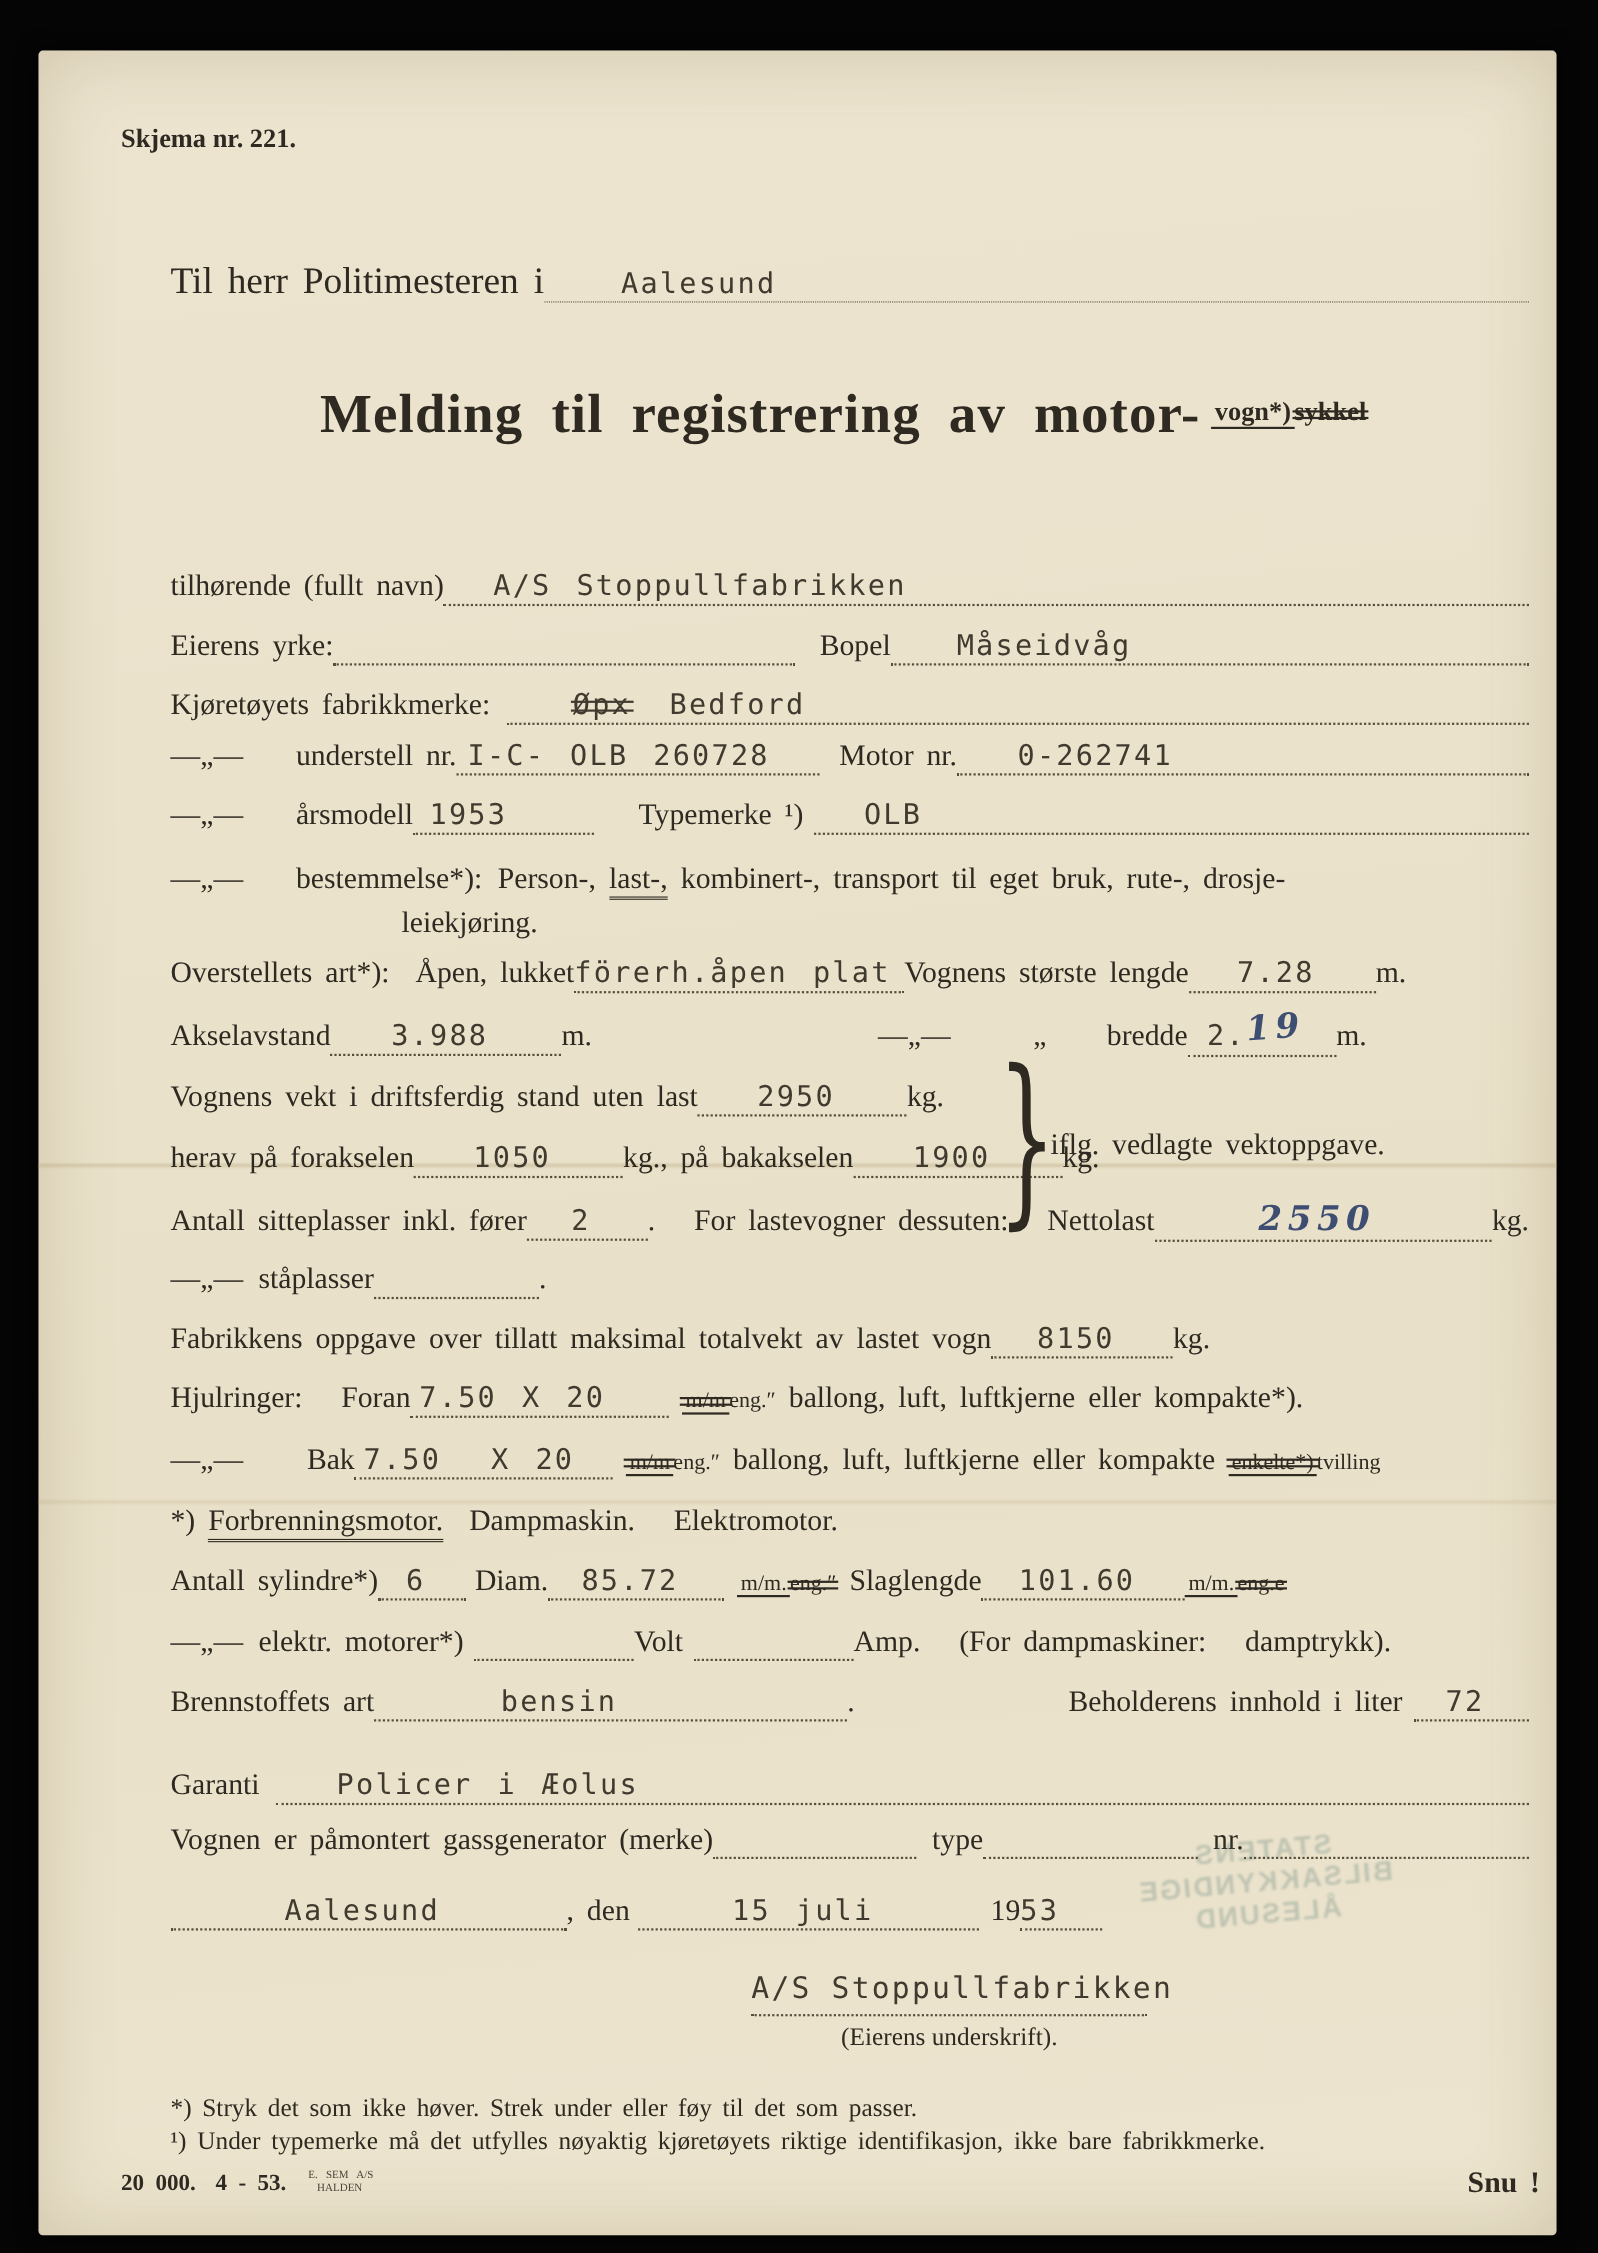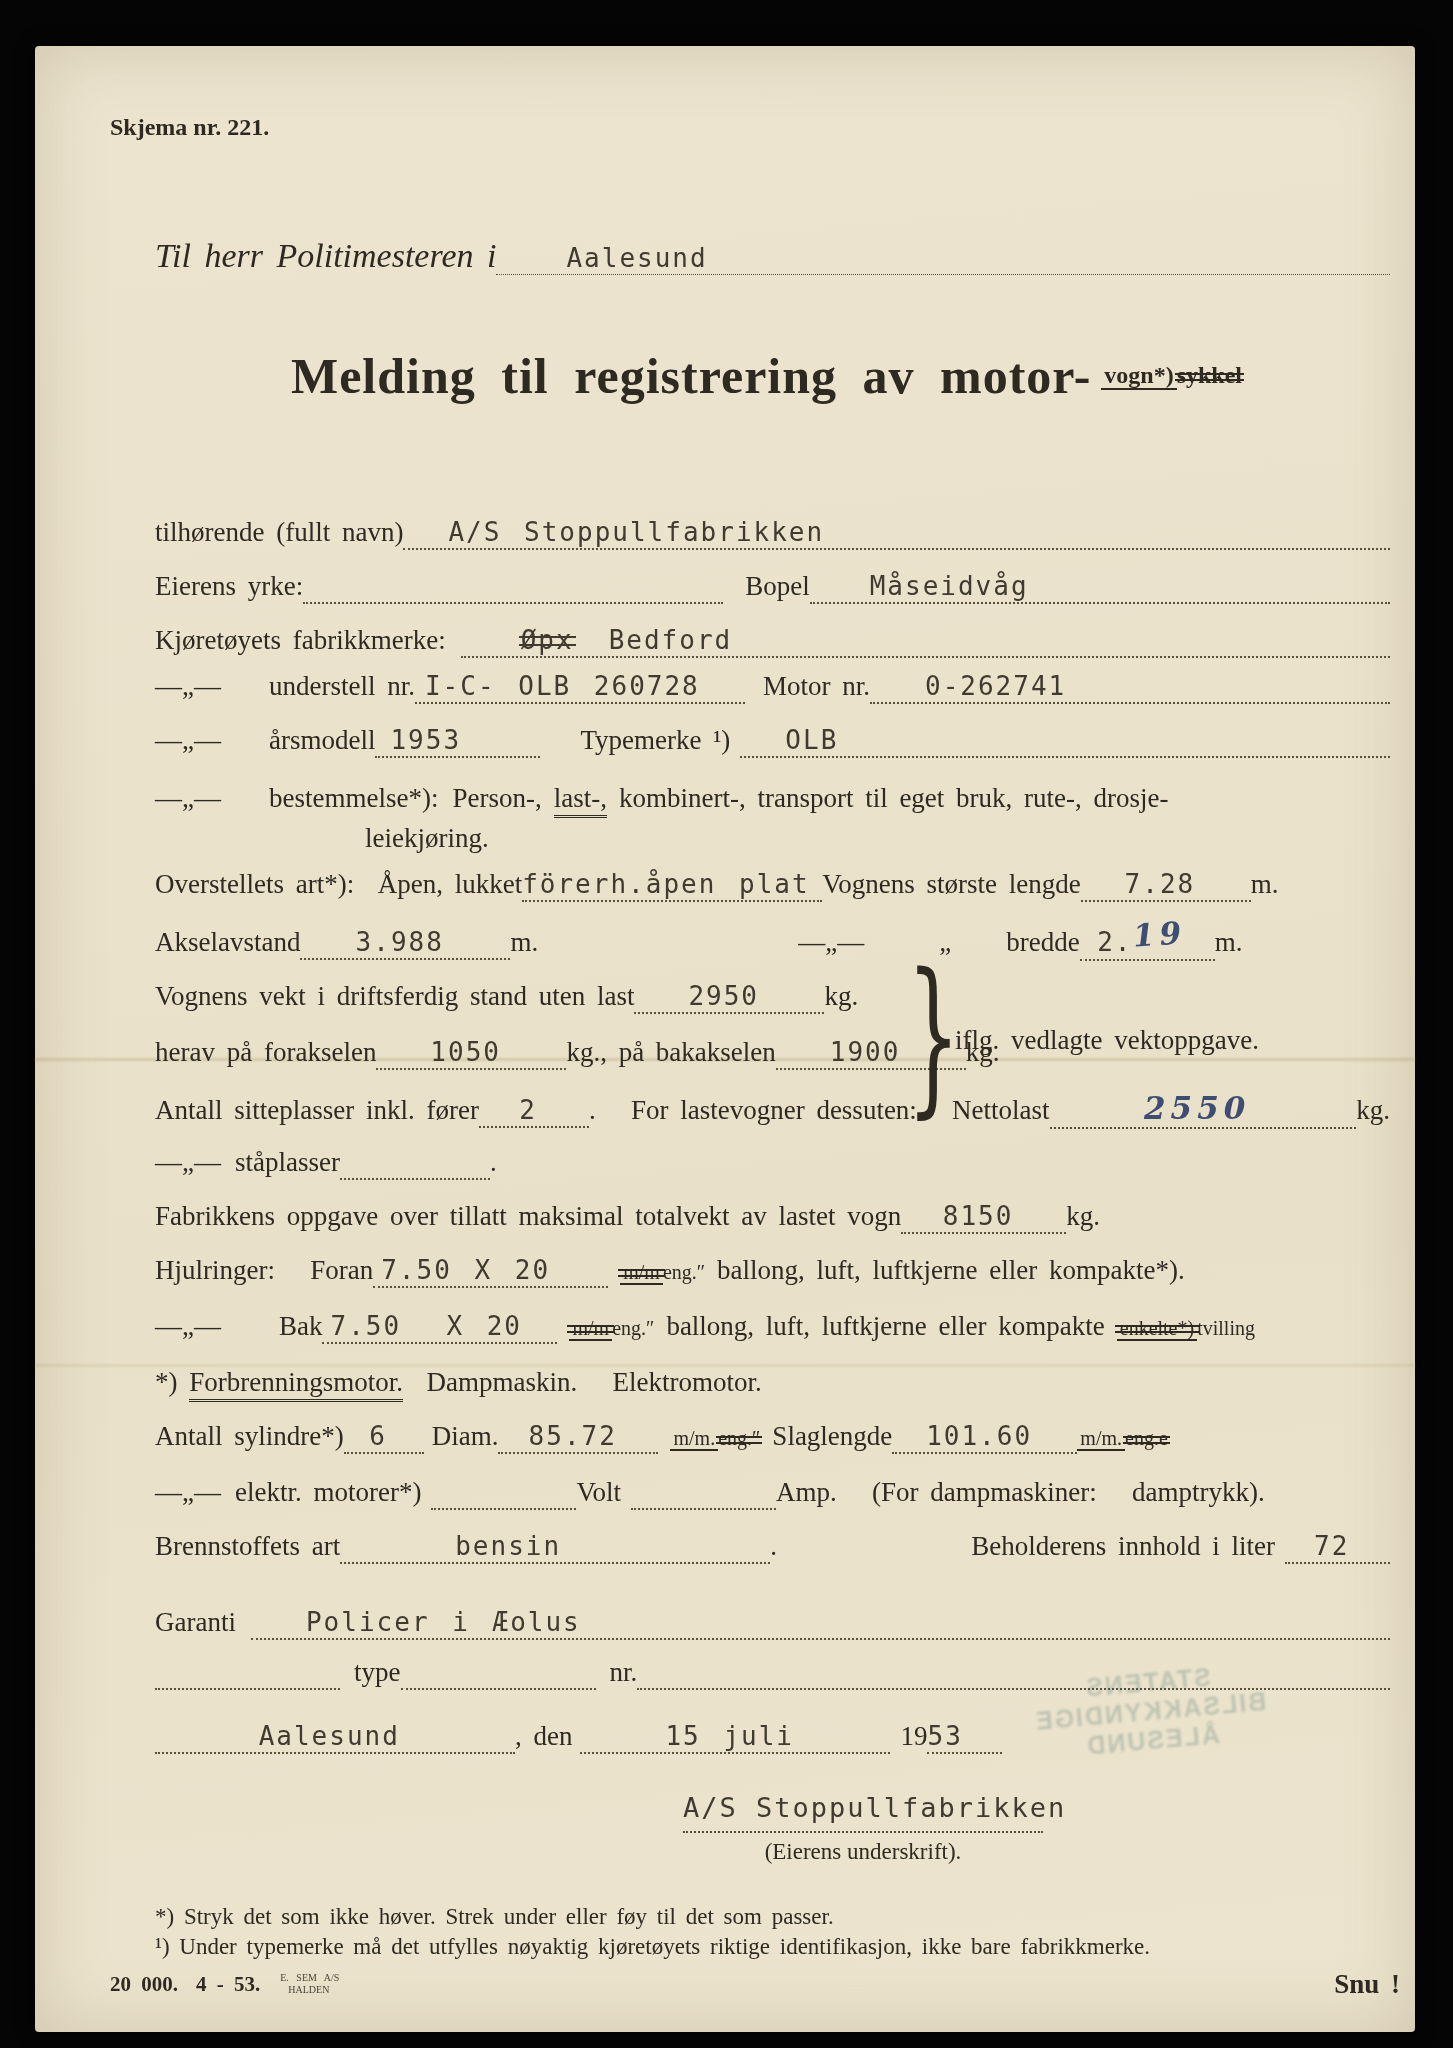--- a/index.html
+++ b/index.html
@@ -46,21 +46,21 @@
 
 <div class="scan">
   <div class="page">
 
     <div class="crease" style="top:1012px"></div>
     <div class="crease" style="top:1318px;opacity:.6"></div>
 
     <div style="position:absolute;left:75px;top:68px;font-size:24px;font-weight:bold;color:#2e2921">Skjema nr. 221.</div>
 
     <div class="row" style="top:190px">
-      <span class="lbl" style="font-style:italic;font-size:34px">Til herr Politimesteren i</span>
+      <span class="lbl" style="font-size:34px">Til herr Politimesteren i</span>
       <span class="fill grow" style="border-bottom-width:1px"><span class="typed" style="padding-left:70px">Aalesund</span></span>
     </div>
 
     <div class="row" style="top:300px;justify-content:center;align-items:center">
       <span style="font-size:50px;font-weight:bold;word-spacing:12px;letter-spacing:1px">Melding til registrering av motor-</span>
       <span class="frac titlefrac">
         <span class="top">vogn*)</span>
         <span class="struck2">sykkel</span>
       </span>
     </div>
@@ -233,20 +233,21 @@
       <span class="lbl">Beholderens innhold i liter</span>
       <span class="fill center" style="width:105px;margin-left:10px"><span class="typed">72</span></span>
     </div>
 
     <div class="row" style="top:1560px">
       <span class="lbl">Garanti</span>
       <span class="fill grow" style="margin-left:15px"><span class="typed" style="padding-left:55px">Policer i Æolus</span></span>
     </div>
 
     <div class="row" style="top:1610px">
+      <span class="lbl">Vognen er påmontert gassgenerator (merke)</span>
       <span class="fill" style="width:185px"></span>
       <span class="lbl" style="margin-left:14px">type</span>
       <span class="fill" style="width:195px"></span>
       <span class="lbl" style="margin-left:14px">nr.</span>
       <span class="fill grow"></span>
     </div>
 
     <div class="row" style="top:1674px">
       <span class="fill center" style="width:360px"><span class="typed">Aalesund</span></span>
       <span class="lbl">, den</span>

